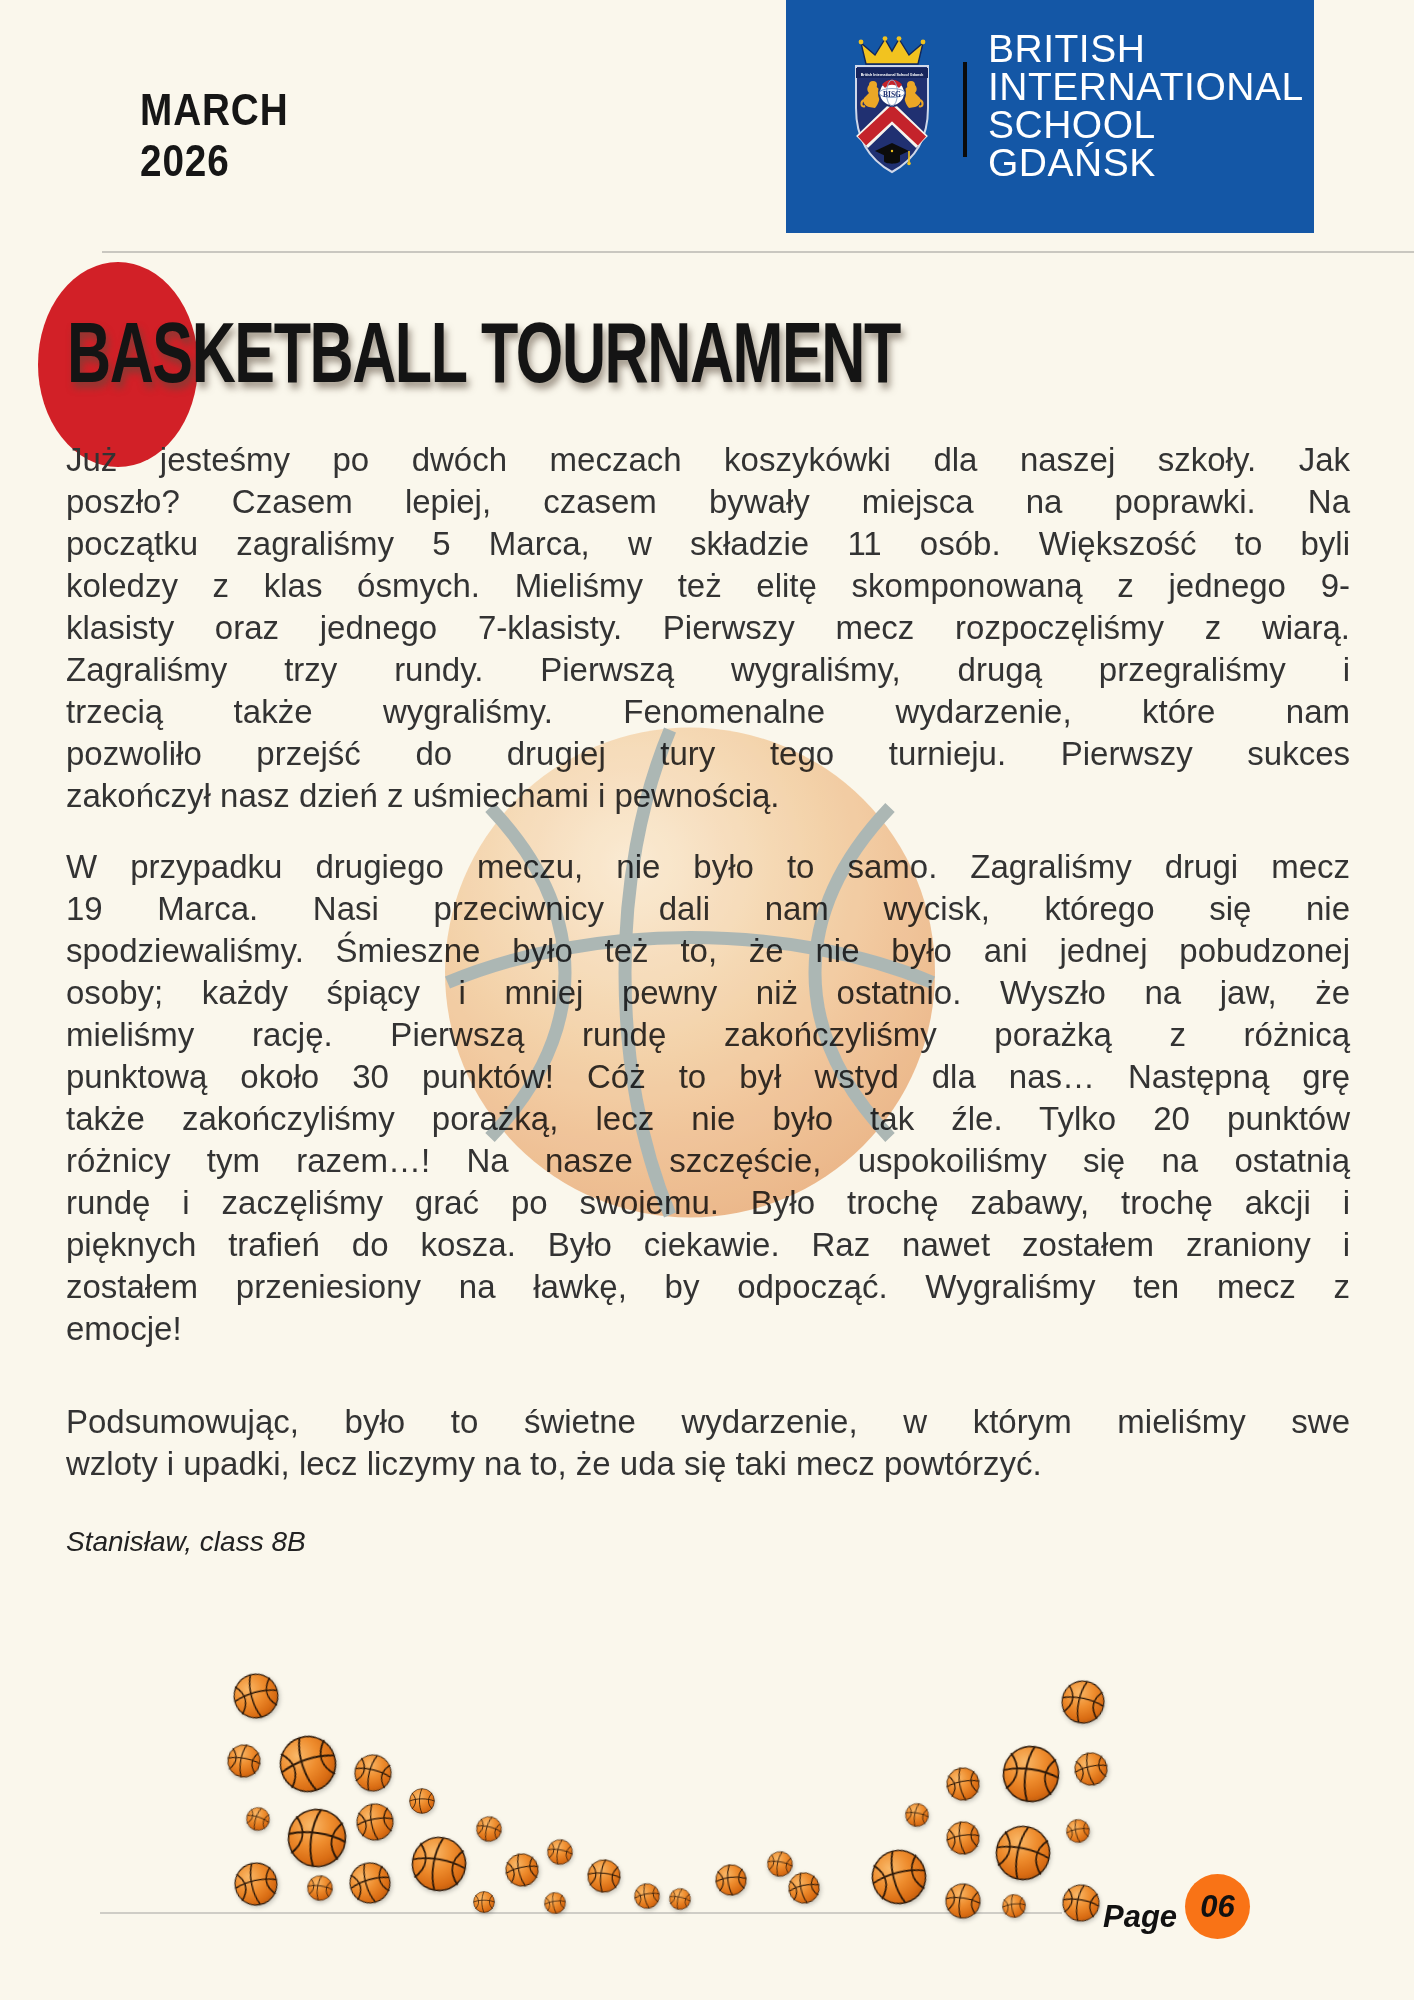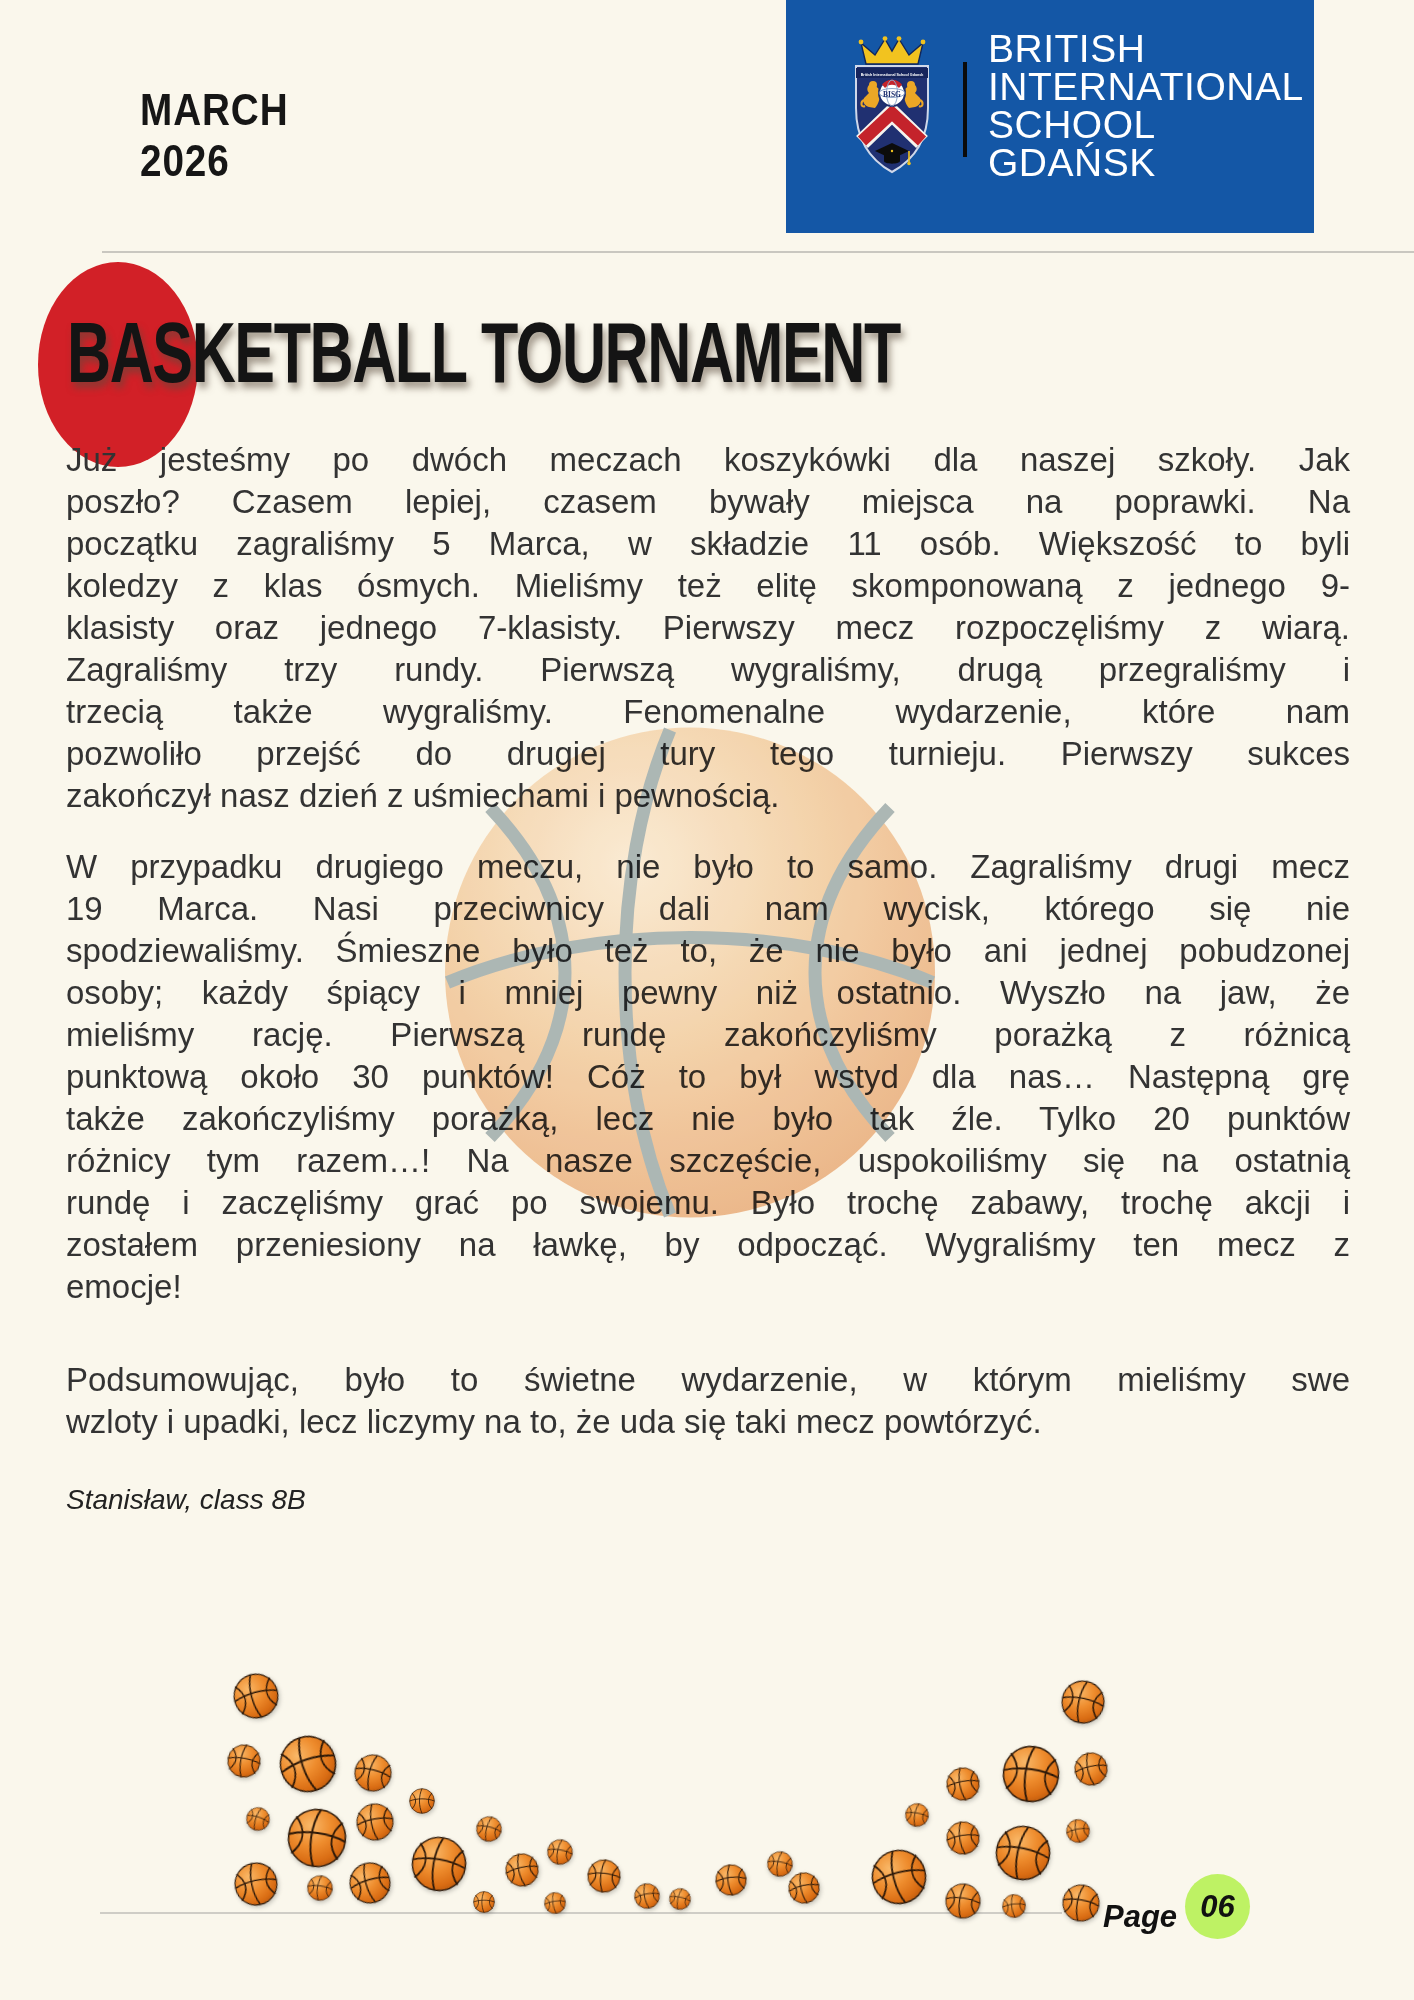--- a/index.html
+++ b/index.html
@@ -112,20 +112,21 @@
     <div class="para para-2">
       <div class="jl">W przypadku drugiego meczu, nie było to samo. Zagraliśmy drugi mecz</div>
       <div class="jl">19 Marca. Nasi przeciwnicy dali nam wycisk, którego się nie</div>
       <div class="jl">spodziewaliśmy. Śmieszne było też to, że nie było ani jednej pobudzonej</div>
       <div class="jl">osoby; każdy śpiący i mniej pewny niż ostatnio. Wyszło na jaw, że</div>
       <div class="jl">mieliśmy rację. Pierwszą rundę zakończyliśmy porażką z różnicą</div>
       <div class="jl">punktową około 30 punktów! Cóż to był wstyd dla nas… Następną grę</div>
       <div class="jl">także zakończyliśmy porażką, lecz nie było tak źle. Tylko 20 punktów</div>
       <div class="jl">różnicy tym razem…! Na nasze szczęście, uspokoiliśmy się na ostatnią</div>
       <div class="jl">rundę i zaczęliśmy grać po swojemu. Było trochę zabawy, trochę akcji i</div>
+      <div class="jl">pięknych trafień do kosza. Było ciekawie. Raz nawet zostałem zraniony i</div>
       <div class="jl">zostałem przeniesiony na ławkę, by odpocząć. Wygraliśmy ten mecz z</div>
       <div class="jl last">emocje!</div>
     </div>
     <div class="para para-3">
       <div class="jl">Podsumowując, było to świetne wydarzenie, w którym mieliśmy swe</div>
       <div class="jl last">wzloty i upadki, lecz liczymy na to, że uda się taki mecz powtórzyć.</div>
     </div>
     <div class="signature">Stanisław, class 8B</div>
   </div>
 
@@ -739,15 +740,15 @@
     <circle cx="50" cy="50" r="47.5" fill="url(#bgrad)" stroke="#2a1708" stroke-width="2.4"></circle>
     <path d="M50 2.5 C37 30 37 70 50 97.5" stroke="#2a1708" stroke-width="3.2" fill="none"></path>
     <path d="M2.5 50 C30 39 70 39 97.5 50" stroke="#2a1708" stroke-width="3.2" fill="none"></path>
     <path d="M11 19 C30 39 30 61 11 81" stroke="#2a1708" stroke-width="3.2" fill="none"></path>
     <path d="M89 19 C70 39 70 61 89 81" stroke="#2a1708" stroke-width="3.2" fill="none"></path>
   </svg>
       </div>
     </div>
 
   <div class="pageword">Page</div>
-  <div class="page-badge" style="background: #bef264;">06</div>
+  <div class="page-badge" style="background: #f97316;">06</div>
 
 </div>
 
 </body></html>

